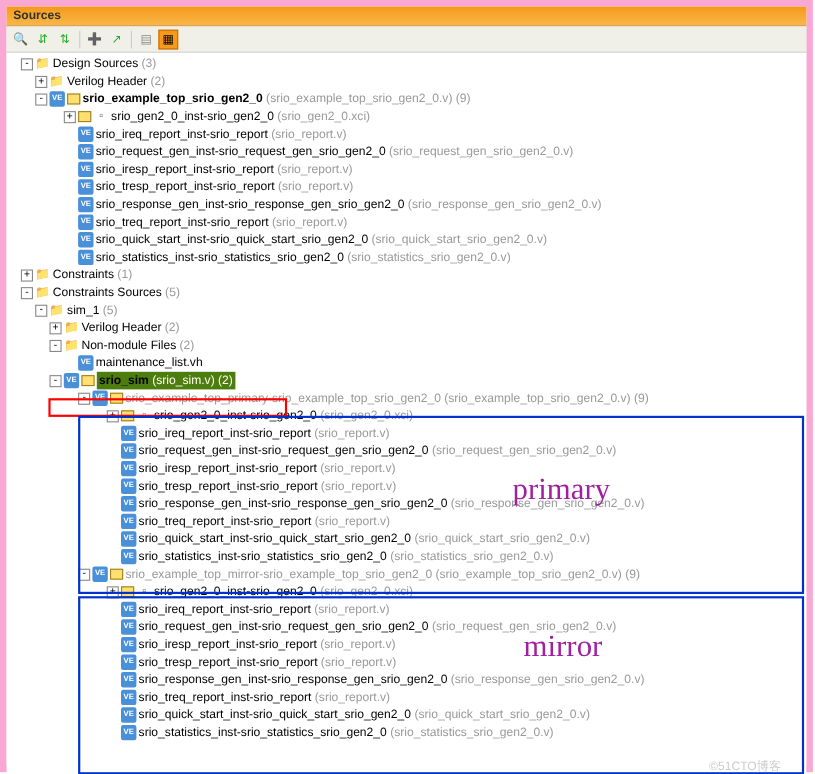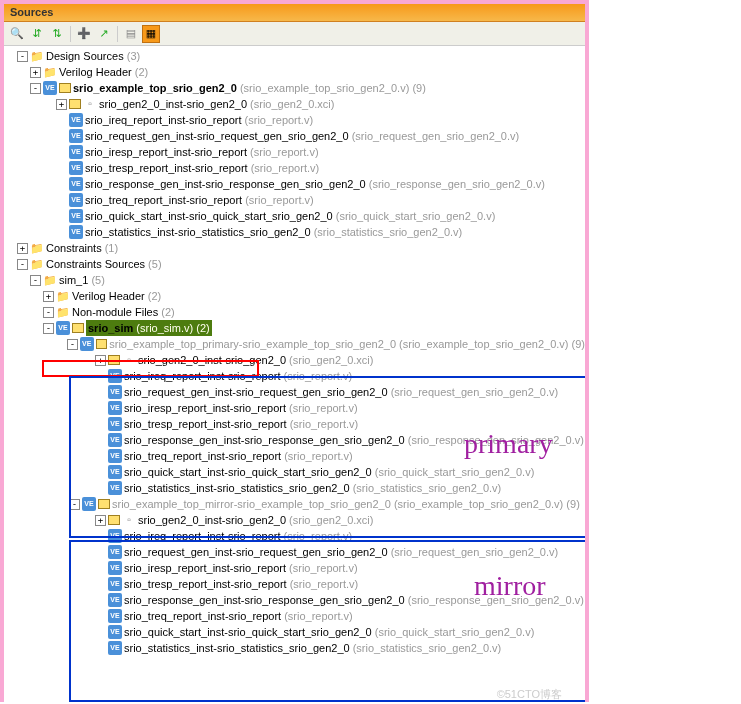--- a/index.html
+++ b/index.html
@@ -1,17 +1,17 @@
 <!DOCTYPE html>
 <html><head>
 <meta charset="utf-8">
 <style>
 * { box-sizing: border-box; margin: 0; padding: 0; }
 body { font-family: "Microsoft Sans Serif", Arial, sans-serif; font-size: 11px; background: #fff; width: 741px; height: 704px; overflow: hidden; }
-.window { border: 4px solid #f9a8d4; width: 589px; height: 702px; }
+.window { border: 6px solid #f9a8d4; width: 739px; height: 702px; }
 .titlebar { background: linear-gradient(#f7991a, #f7b84a); color: #333; padding: 2px 6px; font-weight: bold; border-bottom: 1px solid #d08020; height: 18px; }
 .toolbar { background: #f0f0e8; border-bottom: 1px solid #ccc; padding: 2px 4px; height: 24px; display: flex; gap: 2px; align-items: center; }
 .tool-btn { width: 18px; height: 18px; display: flex; align-items: center; justify-content: center; cursor: pointer; }
 .tool-sep { width: 1px; height: 16px; background: #ccc; margin: 0 2px; }
 .tree { padding: 2px 0; overflow: auto; height: calc(702px - 42px); background: #fff; position: relative; }
 .row { display: flex; align-items: center; height: 16px; white-space: nowrap; line-height: 16px; }
 .exp { width: 11px; height: 11px; border: 1px solid #888; background: #fff; text-align: center; line-height: 9px; font-size: 9px; margin-right: 2px; cursor: pointer; font-family: monospace; }
 .sp { display: inline-block; width: 13px; }
 .icon { width: 14px; height: 14px; margin-right: 2px; display: inline-flex; align-items: center; justify-content: center; }
 .folder { color: #d08020; }
@@ -59,20 +59,29 @@
     <div class="row"><span class="sp"></span><span class="sp"></span><span class="sp"></span><span class="sp"></span><span class="sp"></span><span class="icon ve-icon">VE</span><span class="txt">srio_treq_report_inst</span><span class="txt"> - </span><span class="txt">srio_report</span>&nbsp;<span class="gray">(srio_report.v)</span></div>
     <div class="row"><span class="sp"></span><span class="sp"></span><span class="sp"></span><span class="sp"></span><span class="sp"></span><span class="icon ve-icon">VE</span><span class="txt">srio_quick_start_inst</span><span class="txt"> - </span><span class="txt">srio_quick_start_srio_gen2_0</span>&nbsp;<span class="gray">(srio_quick_start_srio_gen2_0.v)</span></div>
     <div class="row"><span class="sp"></span><span class="sp"></span><span class="sp"></span><span class="sp"></span><span class="sp"></span><span class="icon ve-icon">VE</span><span class="txt">srio_statistics_inst</span><span class="txt"> - </span><span class="txt">srio_statistics_srio_gen2_0</span>&nbsp;<span class="gray">(srio_statistics_srio_gen2_0.v)</span></div>
 
     <div class="row"><span class="sp"></span><span class="exp">+</span><span class="icon folder">📁</span><span class="txt">Constraints</span>&nbsp;<span class="gray">(1)</span></div>
 
     <div class="row"><span class="sp"></span><span class="exp">-</span><span class="icon folder">📁</span><span class="txt">Constraints Sources</span>&nbsp;<span class="gray">(5)</span></div>
     <div class="row"><span class="sp"></span><span class="sp"></span><span class="exp">-</span><span class="icon folder">📁</span><span class="txt">sim_1</span>&nbsp;<span class="gray">(5)</span></div>
     <div class="row"><span class="sp"></span><span class="sp"></span><span class="sp"></span><span class="exp">+</span><span class="icon folder">📁</span><span class="txt">Verilog Header</span>&nbsp;<span class="gray">(2)</span></div>
     <div class="row"><span class="sp"></span><span class="sp"></span><span class="sp"></span><span class="exp">-</span><span class="icon folder">📁</span><span class="txt">Non-module Files</span>&nbsp;<span class="gray">(2)</span></div>
+    <div class="row">
+        <span class="sp"></span>
+        <span class="sp"></span>
+        <span class="sp"></span>
+        <span class="sp"></span>
+        <span class="sp"></span>
+        <span class="icon ve-icon">VE</span>
+        <span class="txt">maintenance_list.vh</span>
+      </div>
 
     <div class="row">
         <span class="sp"></span>
         <span class="sp"></span>
         <span class="sp"></span>
         <span class="exp">-</span>
         <span class="icon ve-icon">VE</span>
         <span class="bus-icon"></span>
         <span class="sel"><span class="txt bold">srio_sim</span>&nbsp;<span class="gray">(srio_sim.v)</span>&nbsp;<span class="gray">(2)</span></span>
       </div>

